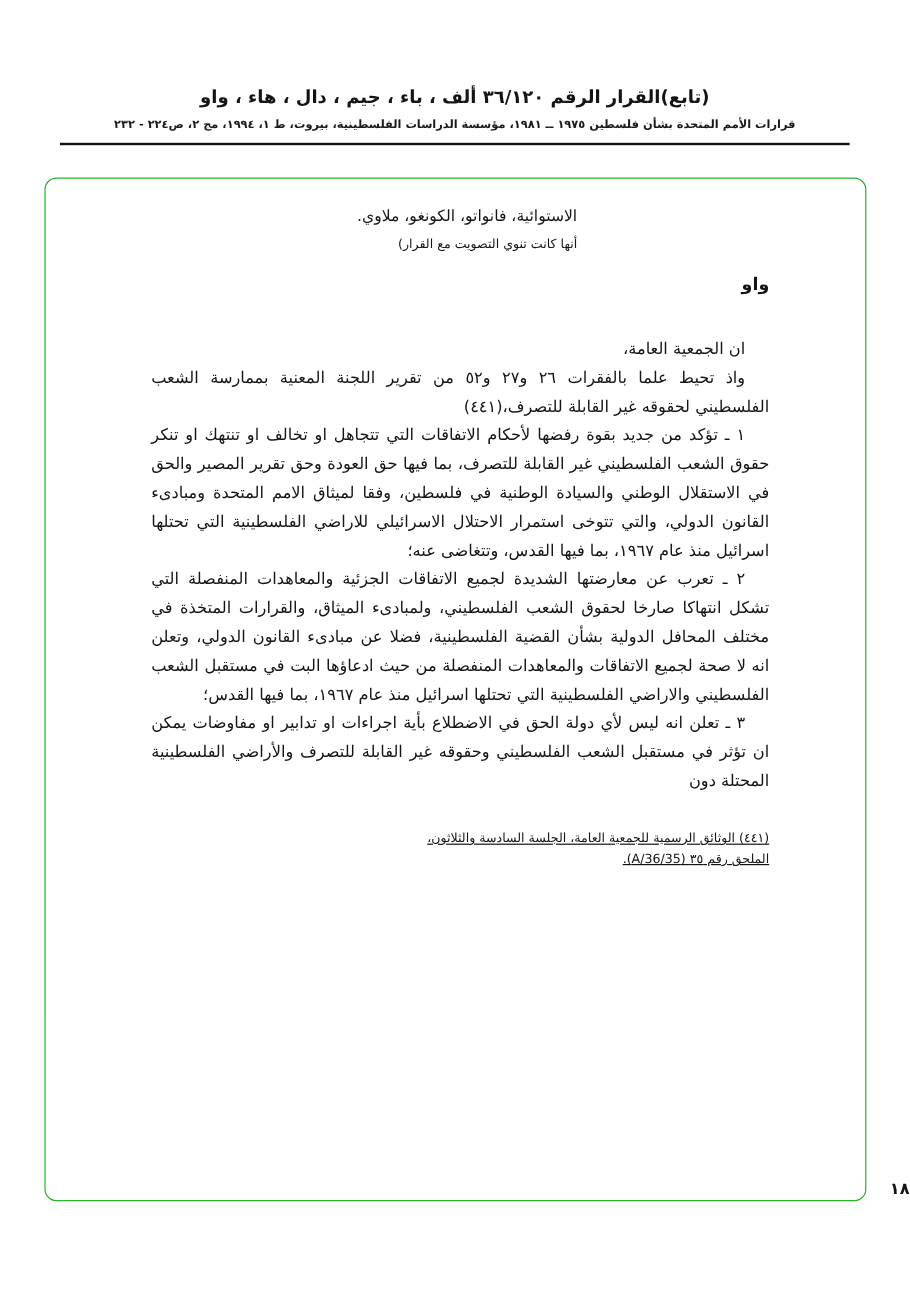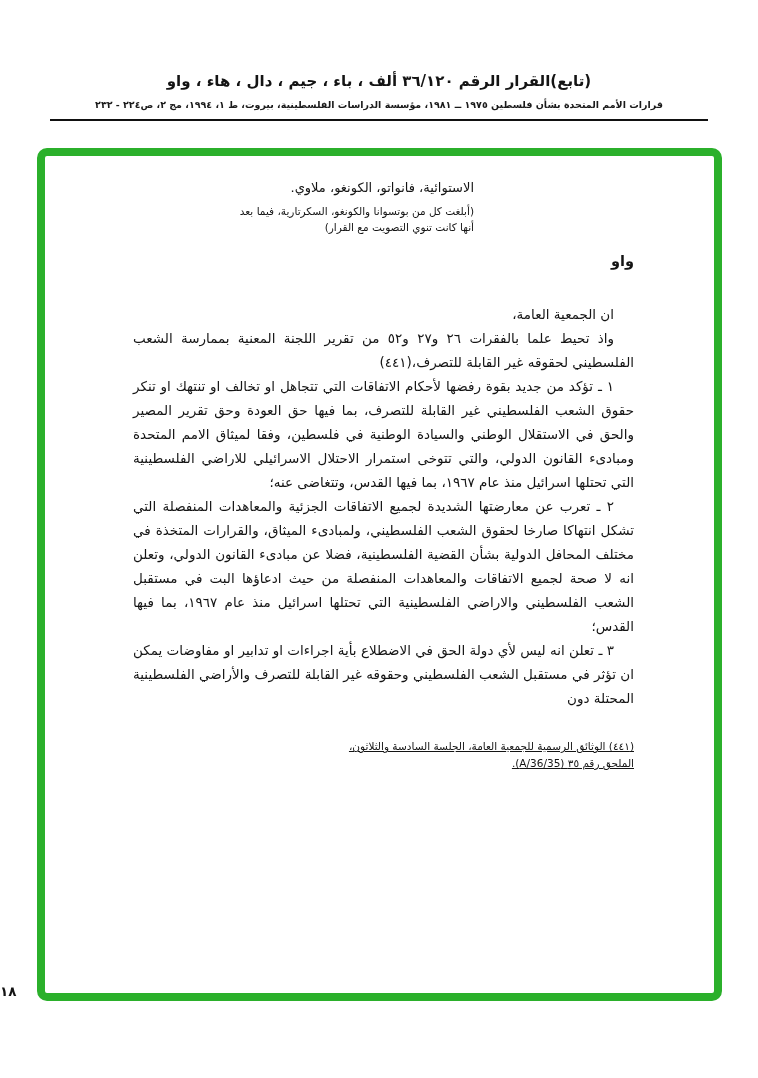--- a/index.html
+++ b/index.html
@@ -19,21 +19,21 @@
   .doc-title { font-size: 15px; font-weight: bold; letter-spacing: 0.2px; }
   .doc-source { font-size: 9.5px; font-weight: bold; margin-top: 9px; color: #1a1a1a; }
   .header-rule {
     border: none; border-top: 2px solid #111;
     width: 658px; margin: 9px auto 0 auto;
   }
   .green-box {
     position: absolute;
     left: 37px; top: 148px;
     width: 685px; height: 853px;
-    border: 8px solid #701a75;
+    border: 1px solid #701a75;
     border-radius: 10px;
     padding: 22px 80px 20px 88px;
     direction: rtl;
   }
   .intro { width: 295px; margin: 0 160px 0 auto; text-align: right; }
   .intro-main { font-size: 13px; line-height: 20px; margin-bottom: 5px; }
   .intro-sub { font-size: 10.5px; line-height: 16px; }
   .section-letter {
     text-align: right; font-weight: bold; font-size: 14.5px;
     margin: 18px 0 33px 0;
@@ -49,40 +49,39 @@
   .footnote {
     width: 305px;
     margin-top: 28px;
     margin-right: 0; margin-left: auto;
     font-size: 10.5px; line-height: 17px;
     text-align: right;
     text-decoration: underline;
   }
   .page-number {
     position: absolute; bottom: 28px; left: 0;
-    width: 100%; text-align: left;
+    width: 100%; text-align: right;
     font-size: 13.5px; font-weight: bold;
   }
 </style>
 </head>
 <body>
 
 <div class="page">
 
   <header class="doc-header">
     <h1 class="doc-title">(تابع)القرار الرقم ٣٦/١٢٠ ألف ، باء ، جيم ، دال ، هاء ، واو</h1>
     <div class="doc-source">قرارات الأمم المتحدة بشأن فلسطين ١٩٧٥ ــ ١٩٨١، مؤسسة الدراسات الفلسطينية، بيروت، ط ١، ١٩٩٤، مج ٢، ص٢٢٤ - ٢٣٢</div>
     <hr class="header-rule">
   </header>
 
   <div class="green-box" style="border-color: rgb(43, 176, 43);">
 
     <div class="intro">
       <div class="intro-main">الاستوائية، فانواتو، الكونغو، ملاوي.</div>
-      <div class="intro-sub">(أبلغت كل من بوتسوانا والكونغو، السكرتارية، فيما بعد</div>
       <div class="intro-sub">أنها كانت تنوي التصويت مع القرار)</div>
     </div>
 
     <div class="section-letter">واو</div>
 
     <div class="body-text">
       <p><span class="lead">ان الجمعية العامة،</span><span></span></p>
       <p><span class="lead">واذ تحيط علما</span><span> بالفقرات ٢٦ و٢٧ و٥٢ من تقرير اللجنة المعنية بممارسة الشعب الفلسطيني لحقوقه غير القابلة للتصرف،(٤٤١)</span></p>
       <p><span class="lead">١ ـ تؤكد من جديد بقوة</span><span> رفضها لأحكام الاتفاقات التي تتجاهل او تخالف او تنتهك او تنكر حقوق الشعب الفلسطيني غير القابلة للتصرف، بما فيها حق العودة وحق تقرير المصير والحق في الاستقلال الوطني والسيادة الوطنية في فلسطين، وفقا لميثاق الامم المتحدة ومبادىء القانون الدولي، والتي تتوخى استمرار الاحتلال الاسرائيلي للاراضي الفلسطينية التي تحتلها اسرائيل منذ عام ١٩٦٧، بما فيها القدس، وتتغاضى عنه؛</span></p>
       <p><span class="lead">٢ ـ تعرب عن معارضتها الشديدة</span><span> لجميع الاتفاقات الجزئية والمعاهدات المنفصلة التي تشكل انتهاكا صارخا لحقوق الشعب الفلسطيني، ولمبادىء الميثاق، والقرارات المتخذة في مختلف المحافل الدولية بشأن القضية الفلسطينية، فضلا عن مبادىء القانون الدولي، وتعلن انه لا صحة لجميع الاتفاقات والمعاهدات المنفصلة من حيث ادعاؤها البت في مستقبل الشعب الفلسطيني والاراضي الفلسطينية التي تحتلها اسرائيل منذ عام ١٩٦٧، بما فيها القدس؛</span></p>

